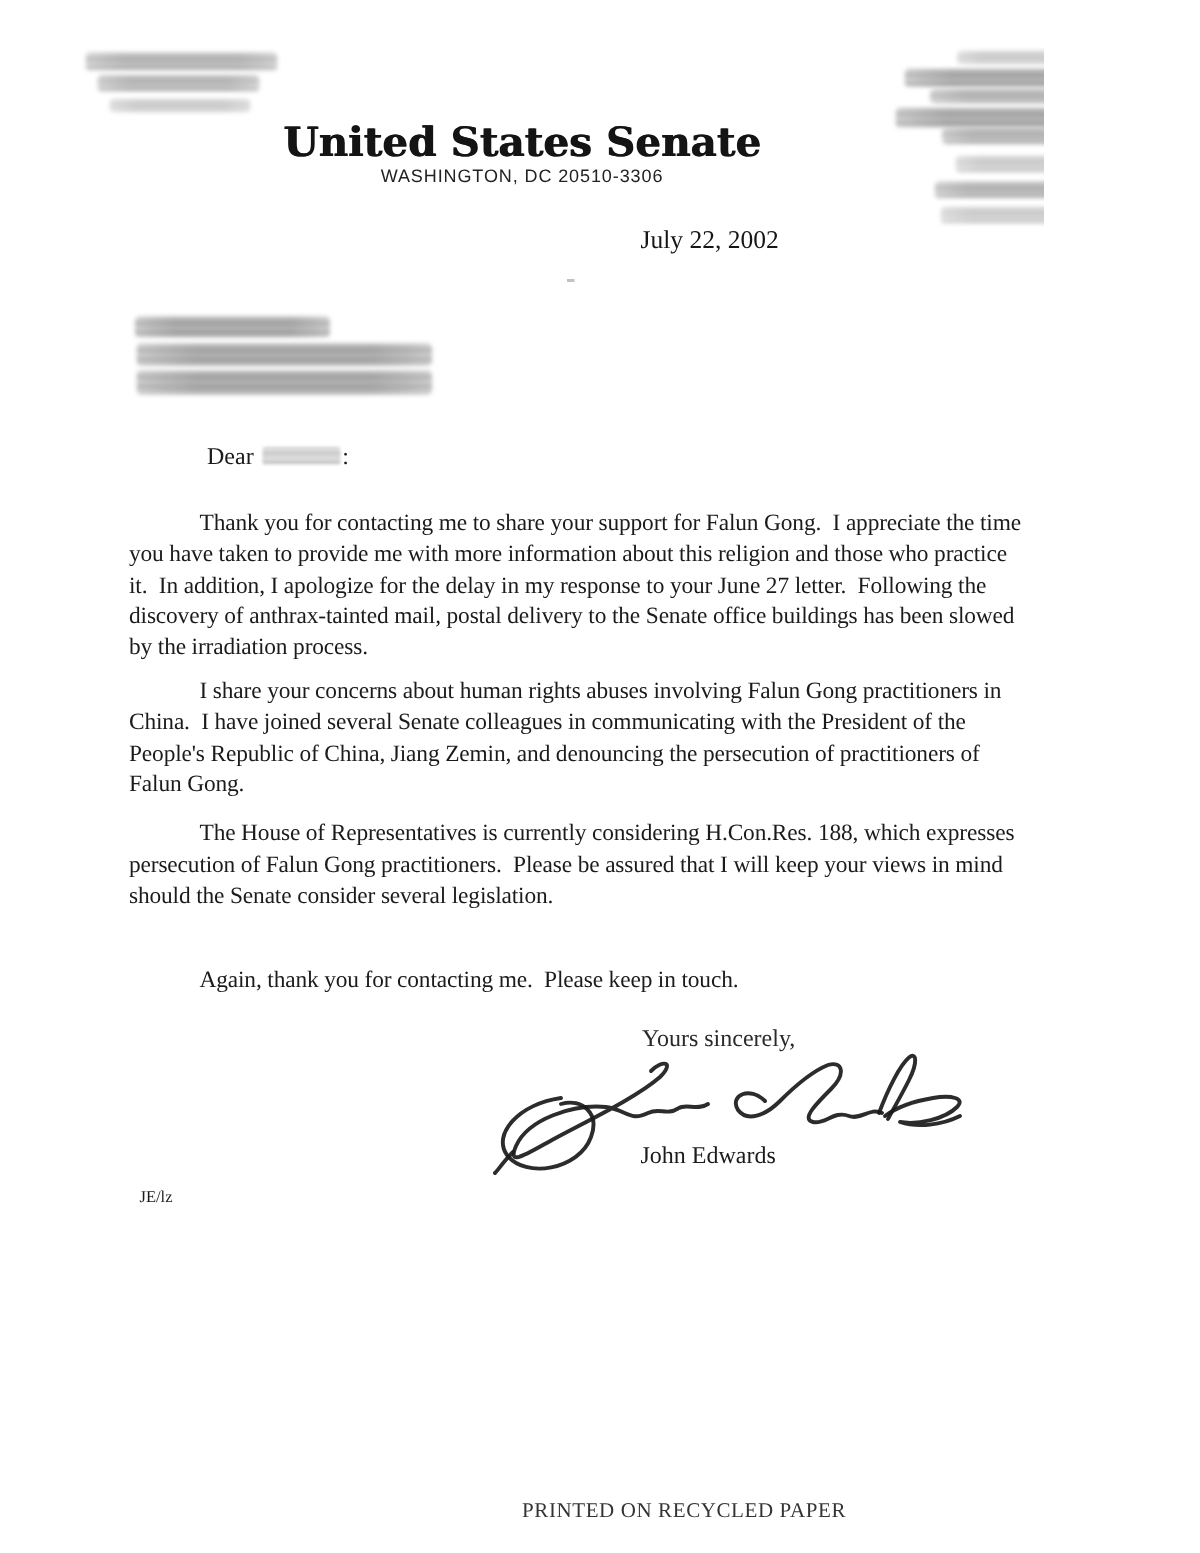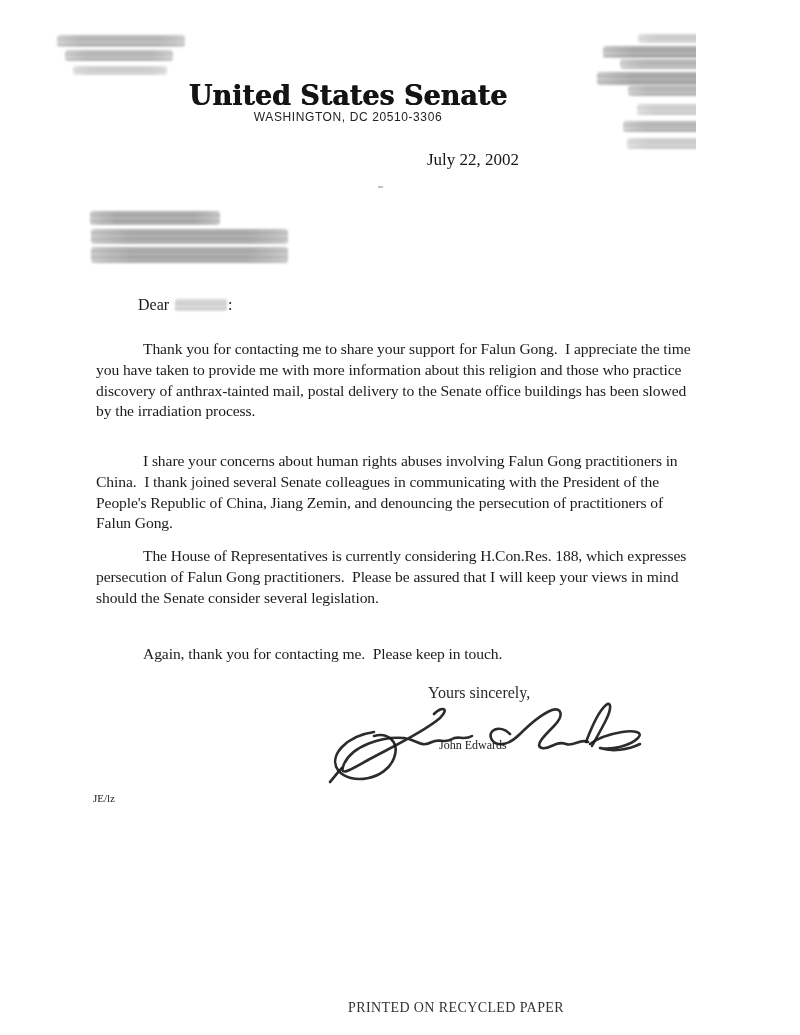--- a/index.html
+++ b/index.html
@@ -87,21 +87,21 @@
   
   .salutation {
     position: absolute;
     left: 93px;
     top: 296px;
     font-size: 16px;
     margin-left: 45px;
   }
   .paragraph {
     position: absolute;
-    left: 96px;
+    left: 86px;
     width: 645px;
     font-size: 15.6px;
     line-height: 20.8px;
     letter-spacing: -0.1px;
   }
   .paragraph .line {
     white-space: pre-wrap;
   }
   .paragraph .line.first {
     text-indent: 47px;
@@ -122,23 +122,22 @@
   .signature {
     position: absolute;
     left: 328px;
     top: 698px;
     width: 322px;
     height: 86px;
   }
   .signer-name {
     position: absolute;
     left: 427px;
-    top: 738px;
-    font-size: 12px;
-    margin-left: 12px;
+    top: 762px;
+    font-size: 16px;
   }
   .reference-initials {
     position: absolute;
     left: 93px;
     top: 792px;
     font-size: 11px;
   }
 
   
   .footer-note {
@@ -190,27 +189,28 @@
     <div class="redact dark" style="left:90px; top:211px; width:130px; height:14px;"></div>
     <div class="redact dark" style="left:91px; top:229px; width:197px; height:15px;"></div>
     <div class="redact dark" style="left:91px; top:247px; width:197px; height:16px;"></div>
   </div>
 
   <div class="salutation"><span>Dear</span><span class="redact-inline" style="width:52px; height:12px; margin:0 1px 0 6px;"></span><span>:</span></div>
 
   <div class="paragraph p1">
     <div class="line first">Thank you for contacting me to share your support for Falun Gong.  I appreciate the time</div>
     <div class="line">you have taken to provide me with more information about this religion and those who practice</div>
+    <div class="line">it.  In addition, I apologize for the delay in my response to your June 27 letter.  Following the</div>
     <div class="line">discovery of anthrax-tainted mail, postal delivery to the Senate office buildings has been slowed</div>
     <div class="line">by the irradiation process.</div>
   </div>
 
   <div class="paragraph p2">
     <div class="line first">I share your concerns about human rights abuses involving Falun Gong practitioners in</div>
-    <div class="line">China.  I thank joined several Senate colleagues in communicating with the President of the</div>
+    <div class="line">China.  I have joined several Senate colleagues in communicating with the President of the</div>
     <div class="line">People's Republic of China, Jiang Zemin, and denouncing the persecution of practitioners of</div>
     <div class="line">Falun Gong.</div>
   </div>
 
   <div class="paragraph p3">
     <div class="line first">The House of Representatives is currently considering H.Con.Res. 188, which expresses</div>
     <div class="line">persecution of Falun Gong practitioners.  Please be assured that I will keep your views in mind</div>
     <div class="line">should the Senate consider several legislation.</div>
   </div>
 

